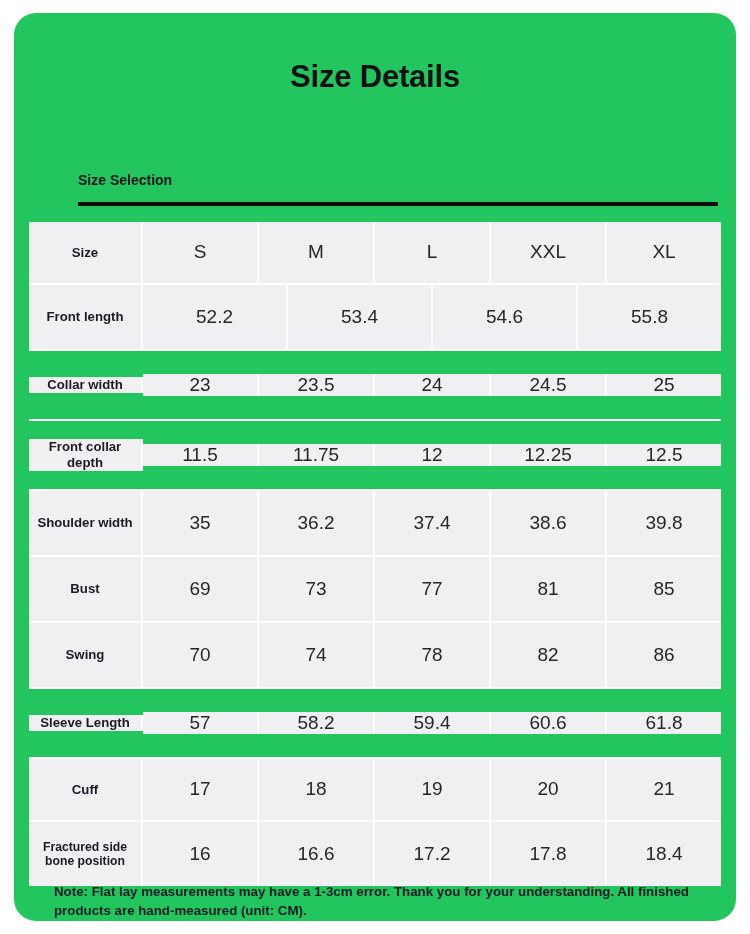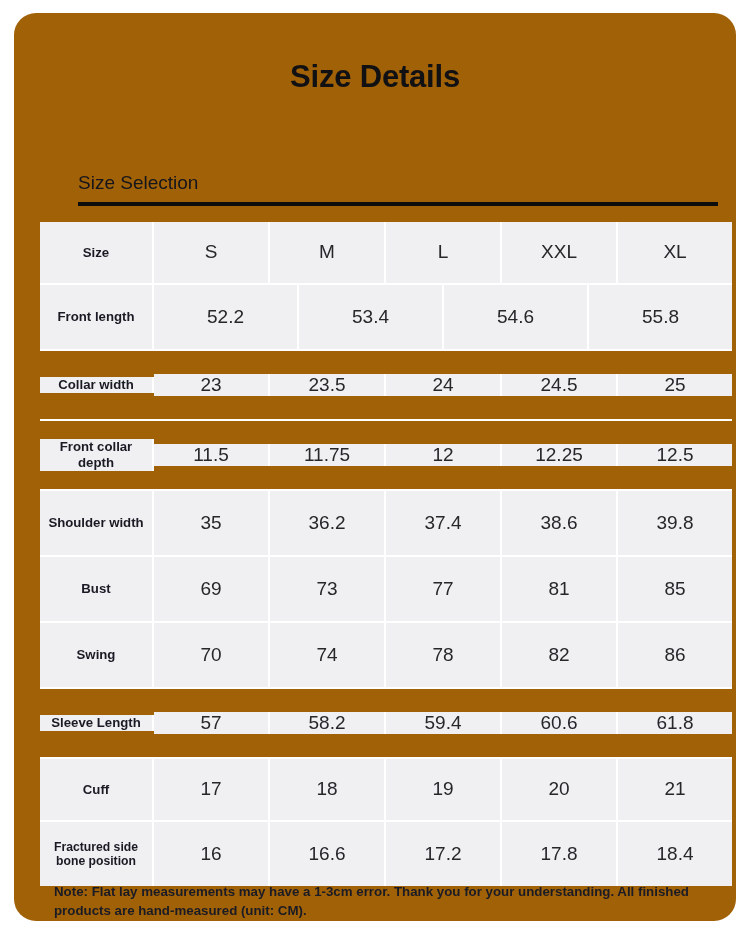--- a/index.html
+++ b/index.html
@@ -14,21 +14,21 @@
     font-family: "Liberation Sans", sans-serif;
     overflow: hidden;
   }
 
   .card {
     position: absolute;
     left: 14px;
     top: 13px;
     width: 722px;
     height: 908px;
-    background: #a16207;
+    background: #22c55e;
     border-radius: 22px;
     box-sizing: border-box;
     overflow: hidden;
   }
 
   .page-title {
     position: absolute;
     left: 0;
     top: 46px;
     width: 722px;
@@ -36,37 +36,37 @@
     font-size: 31px;
     font-weight: bold;
     color: #111114;
     letter-spacing: -0.2px;
   }
 
   .section-label {
     position: absolute;
     left: 64px;
     top: 159px;
-    font-size: 19px;
-    font-weight: normal;
+    font-size: 14px;
+    font-weight: bold;
     color: #15151c;
   }
 
   .section-rule {
     position: absolute;
     left: 64px;
     top: 189px;
     width: 640px;
     height: 4px;
     background: #0d0d0d;
   }
 
   .table {
     position: absolute;
-    left: 26px;
+    left: 15px;
     top: 209px;
     width: 692px;
   }
 
   .trow {
     display: flex;
     width: 100%;
     border-bottom: 2px solid #ffffff;
   }
   .trow:last-child {

